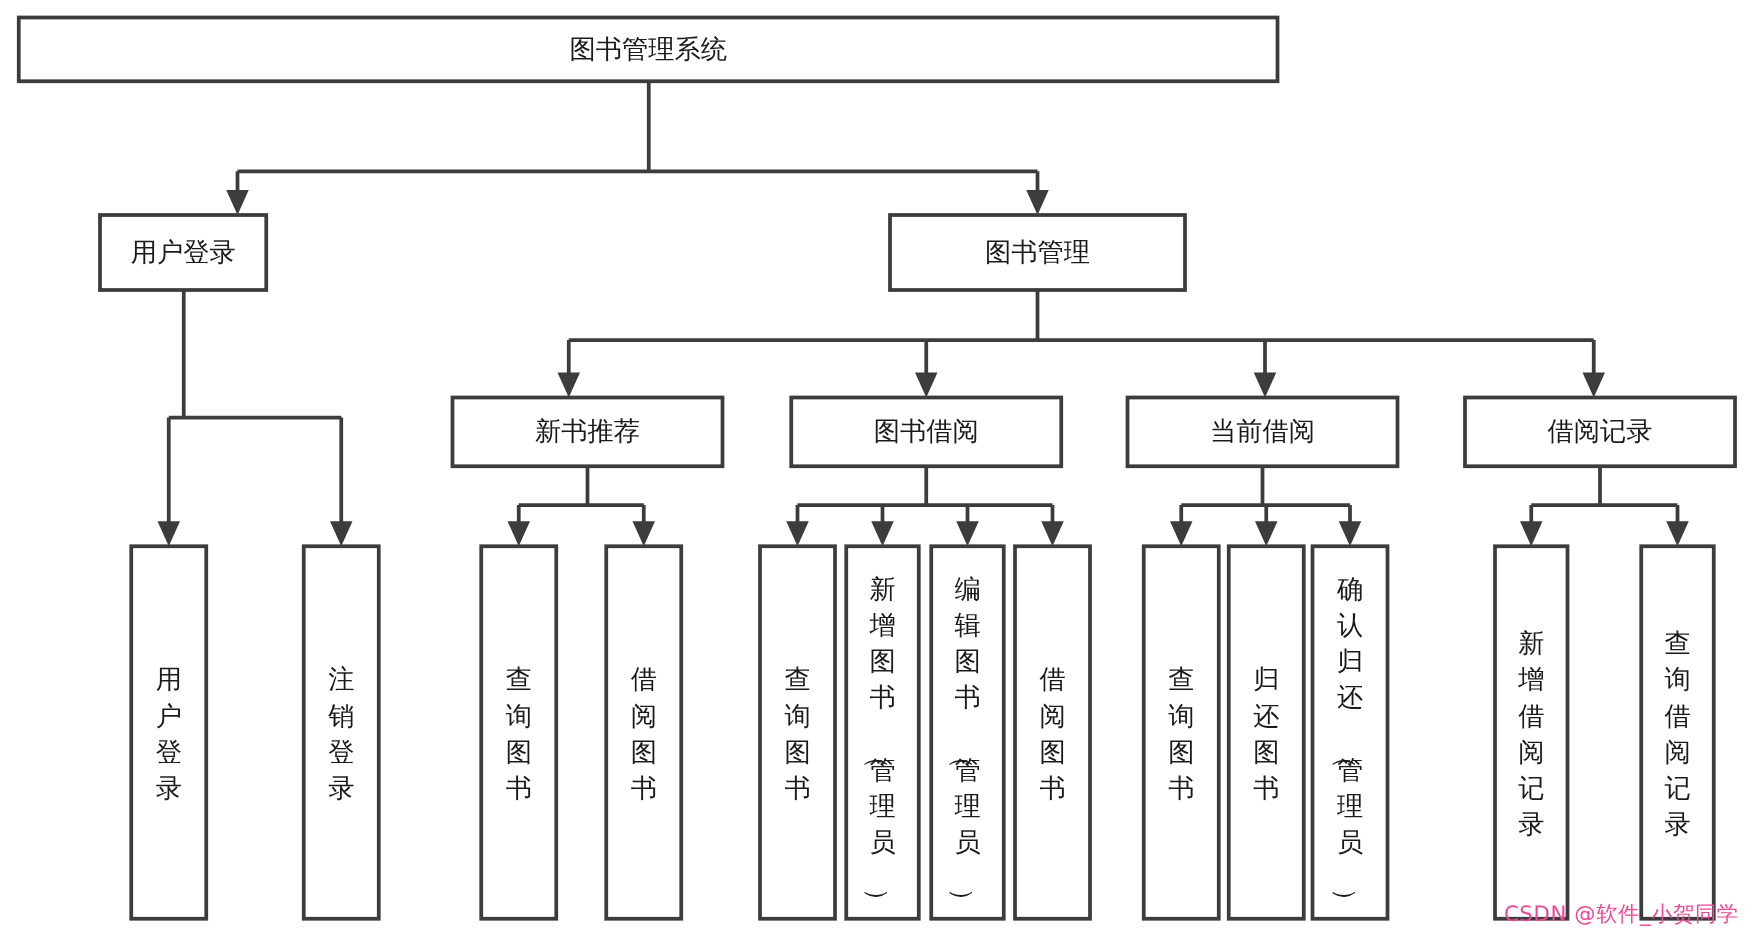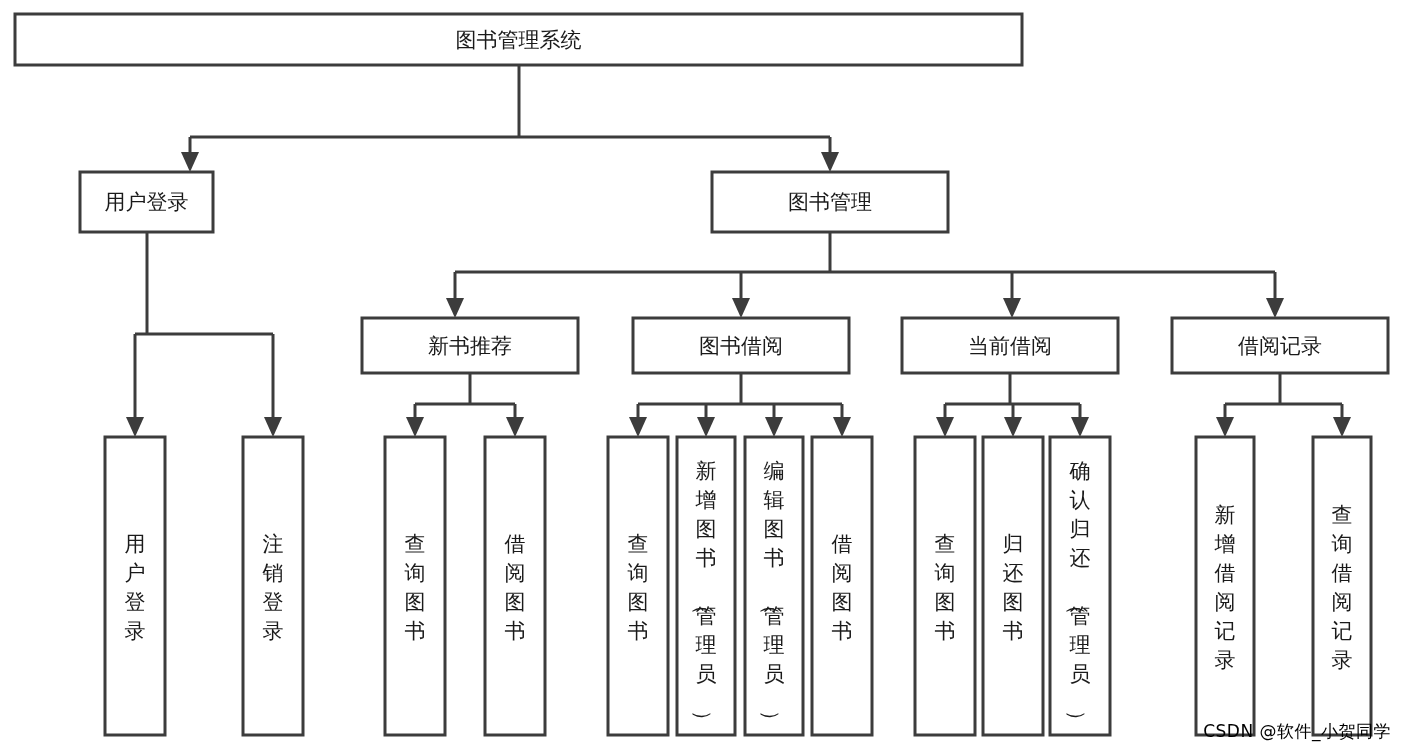--- a/index.html
+++ b/index.html
@@ -53,21 +53,21 @@
   .node-label-vertical {
     fill: #1a1a1a;
     font-family: "DejaVu Sans", "Liberation Sans", sans-serif;
     font-size: 21px;
     text-anchor: middle;
   }
   .watermark-text {
     position: absolute;
     right: 14px;
     bottom: 4px;
-    color: #000000;
+    color: #ec4899;
     font-size: 17px;
     font-family: "DejaVu Sans", "Liberation Sans", sans-serif;
     letter-spacing: 0.5px;
     white-space: nowrap;
     user-select: none;
   }
 </style>
 </head>
 <body>
 

